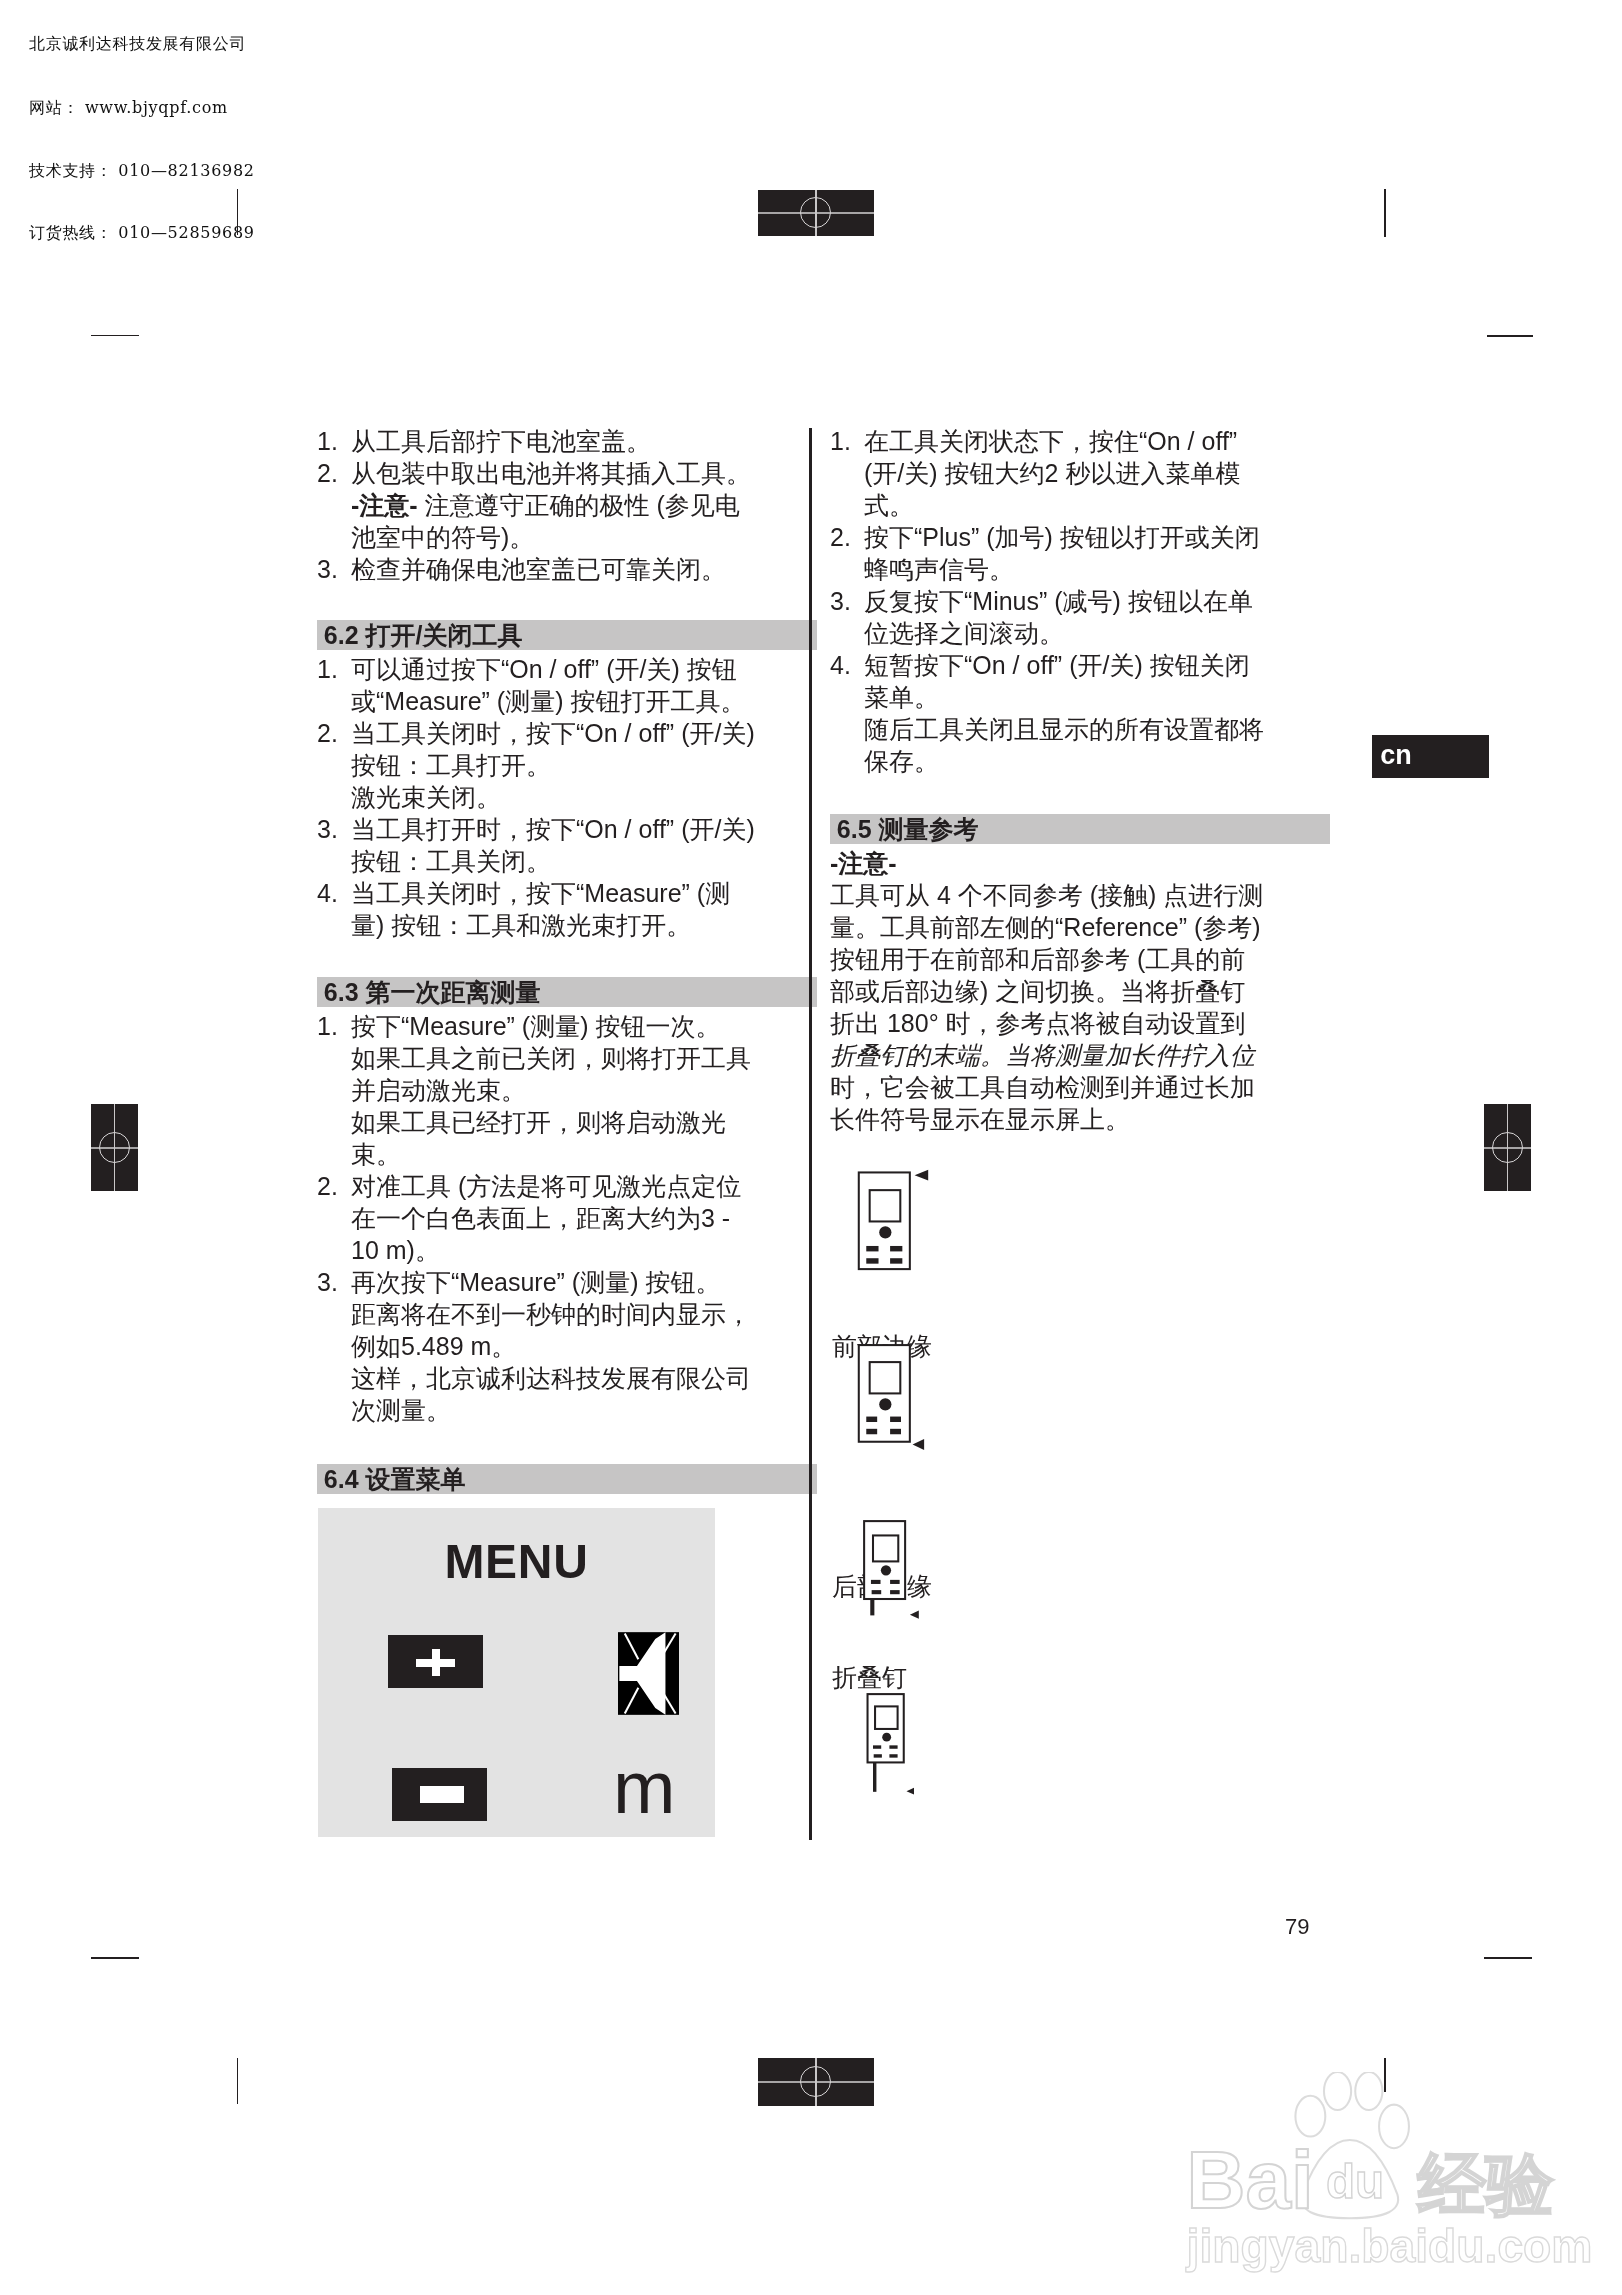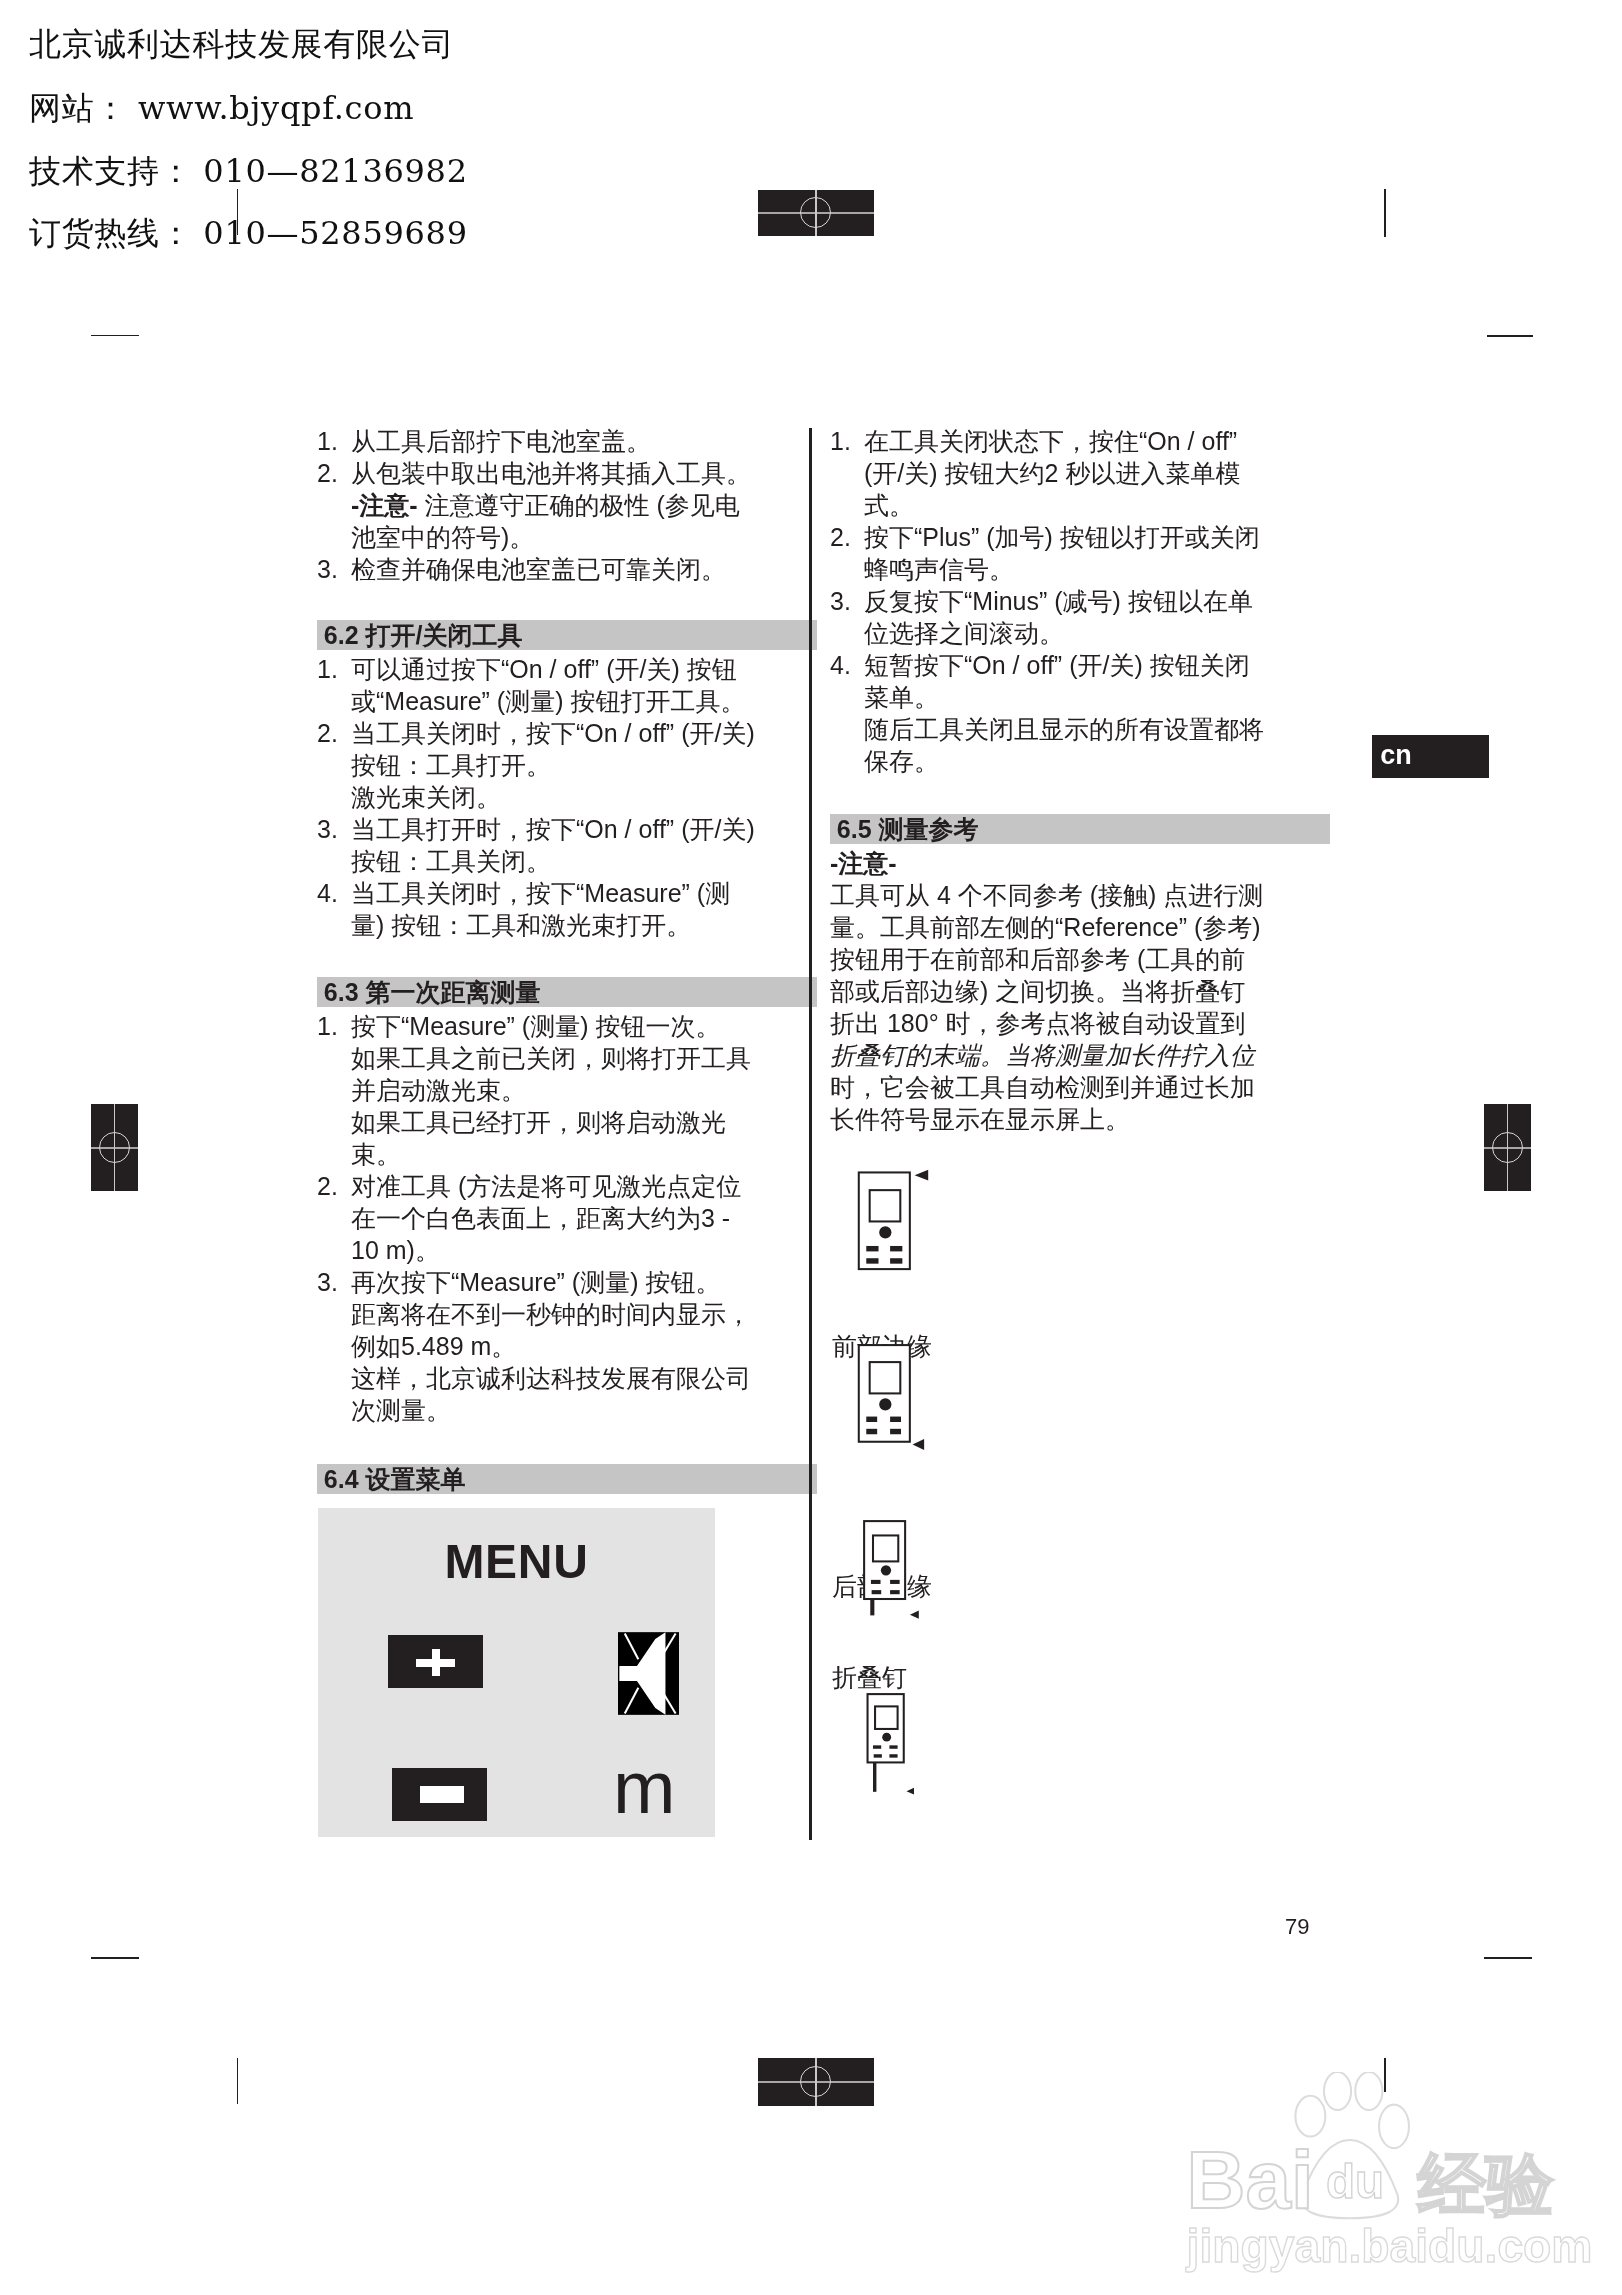--- a/index.html
+++ b/index.html
@@ -1,20 +1,20 @@
 <!DOCTYPE html>
 <html style="font-size:11px"><head>
 <meta charset="utf-8">
 <style>
   * { margin:0; padding:0; box-sizing:border-box; }
   html, body { width:1622px; height:2295px; background:#ffffff; overflow:hidden; }
   body { position:relative; font-family:"Liberation Sans","DejaVu Sans",sans-serif; color:#231f20; }
 
   
-  .hdr-line { position:absolute; left:29px; font-family:"DejaVu Serif","Liberation Serif",serif; font-size:32px; color:#111; white-space:nowrap; letter-spacing:0.7px; line-height:30px; }
+  .hdr-line { position:absolute; left:29px; font-family:"DejaVu Serif","Liberation Serif",serif; font-size:16px; color:#111; white-space:nowrap; letter-spacing:0.7px; line-height:30px; }
 
   
   .reg { position:absolute; background:#231f20; overflow:hidden; }
   .reg .h { position:absolute; left:0; right:0; height:2px; background:#a7a5a6; top:50%; margin-top:-0.7px; }
   .reg .v { position:absolute; top:0; bottom:0; width:1.4px; background:#c9c7c8; left:50%; margin-left:-0.7px; }
   .reg .c { position:absolute; border:1.4px solid #d8d6d7; border-radius:50%; left:50%; top:50%; }
 
   .crop-h { position:absolute; height:2px; background:#231f20; }
   .crop-v { position:absolute; width:2px; background:#231f20; }
 

